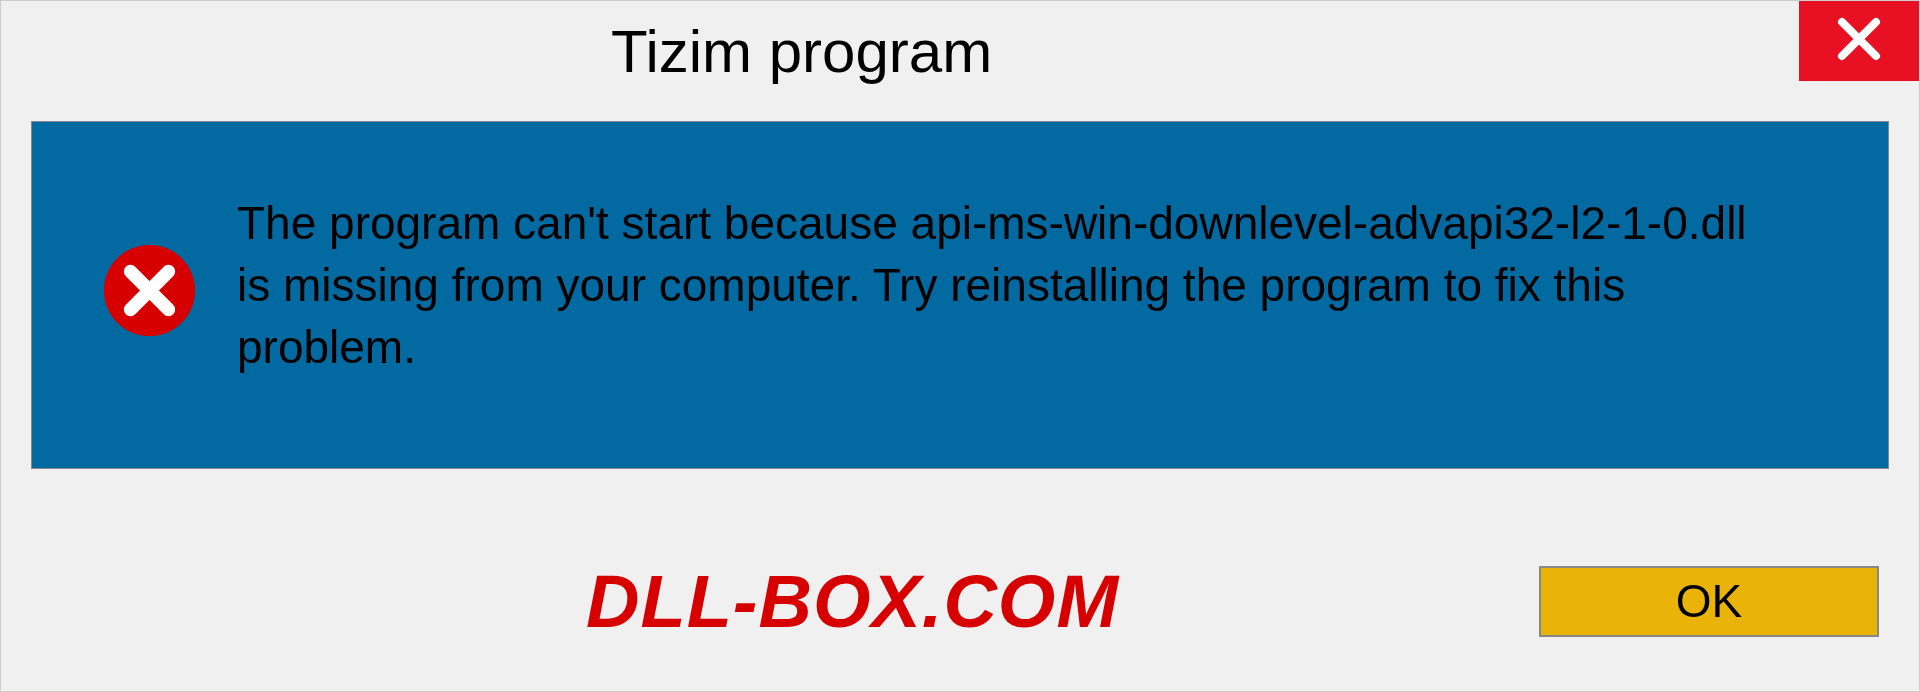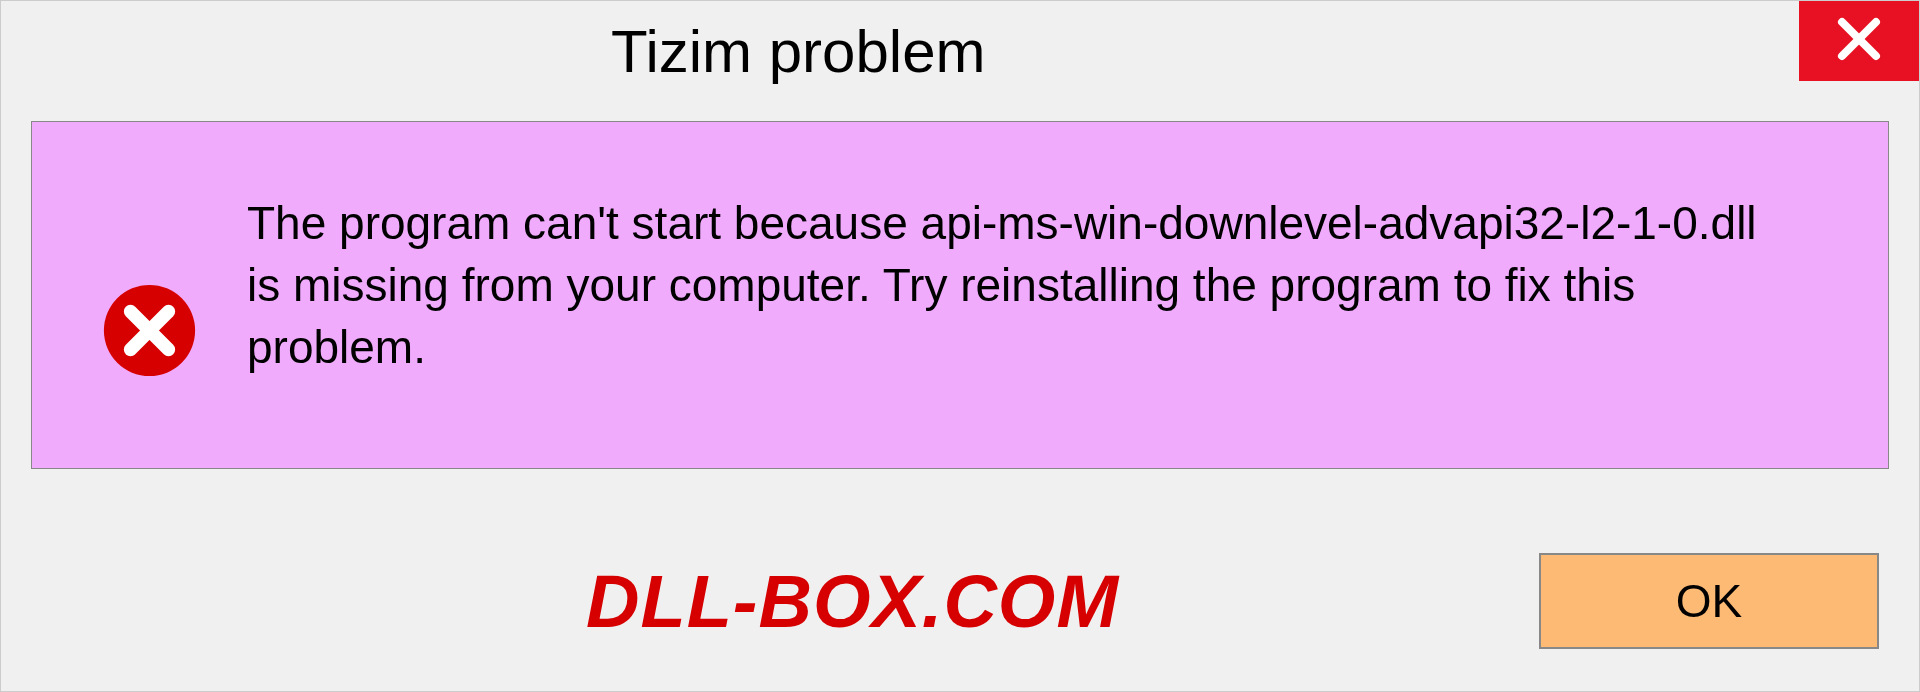--- a/index.html
+++ b/index.html
@@ -45,26 +45,26 @@
       align-items: center;
       justify-content: center;
       cursor: pointer;
     }
     .close-btn svg {
       width: 50px;
       height: 50px;
     }
     .content-area {
       margin: 20px 30px 0 30px;
-      background: #f0abfc;
+      background: #0369a1;
       border: 1px solid #888;
       padding: 70px 70px 90px 70px;
       display: flex;
-      align-items: flex-end;
-      gap: 50px;
+      align-items: center;
+      gap: 40px;
       min-height: 340px;
     }
     .error-icon {
       flex-shrink: 0;
       width: 95px;
       height: 95px;
       margin-top: 10px;
     }
     .error-icon svg {
       width: 100%;
@@ -93,39 +93,39 @@
       font-size: 74px;
       font-weight: 900;
       font-style: italic;
       color: #d60000;
       letter-spacing: 1px;
       font-family: Arial, sans-serif;
       padding-left: 540px;
     }
     .ok-btn {
       width: 340px;
-      height: 96px;
-      background: #fdba74;
+      height: 71px;
+      background: #eab308;
       border: 2px solid #888;
       font-size: 46px;
       color: #000;
       display: flex;
       align-items: center;
       justify-content: center;
       cursor: pointer;
       font-family: inherit;
     }
   </style>
 </head>
 <body>
 
 <div class="dialog">
 
   <div class="titlebar">
-    <div class="title">Tizim problem</div>
+    <div class="title">Tizim program</div>
     <div class="close-btn">
       <span>
         <svg viewBox="0 0 50 50">
           <line x1="8" y1="8" x2="42" y2="42" stroke="#fff" stroke-width="8" stroke-linecap="round"></line>
           <line x1="42" y1="8" x2="8" y2="42" stroke="#fff" stroke-width="8" stroke-linecap="round"></line>
         </svg>
       </span>
     </div>
   </div>
 

